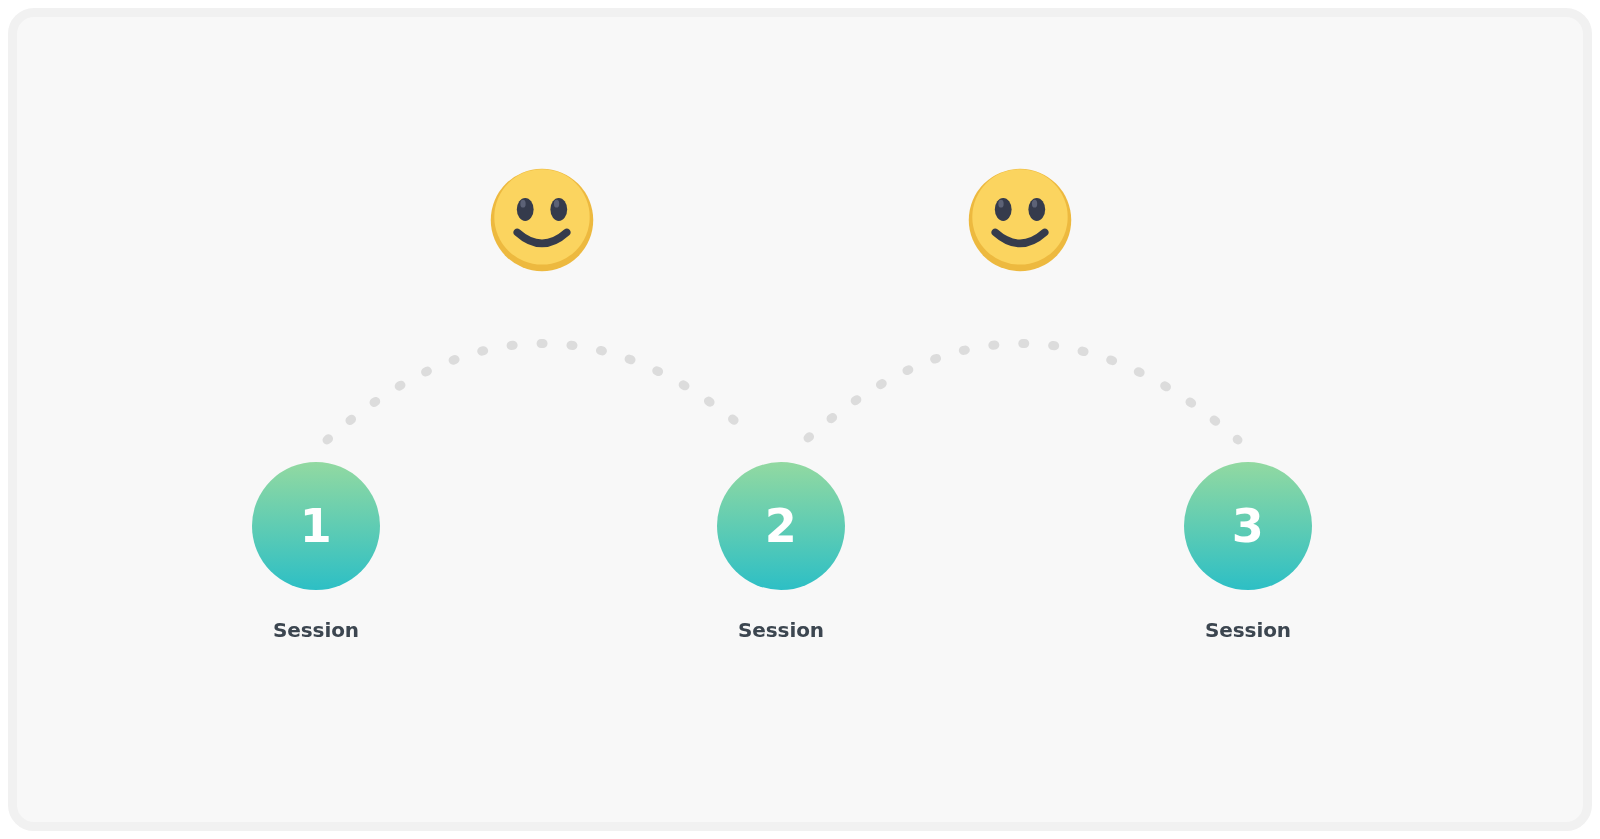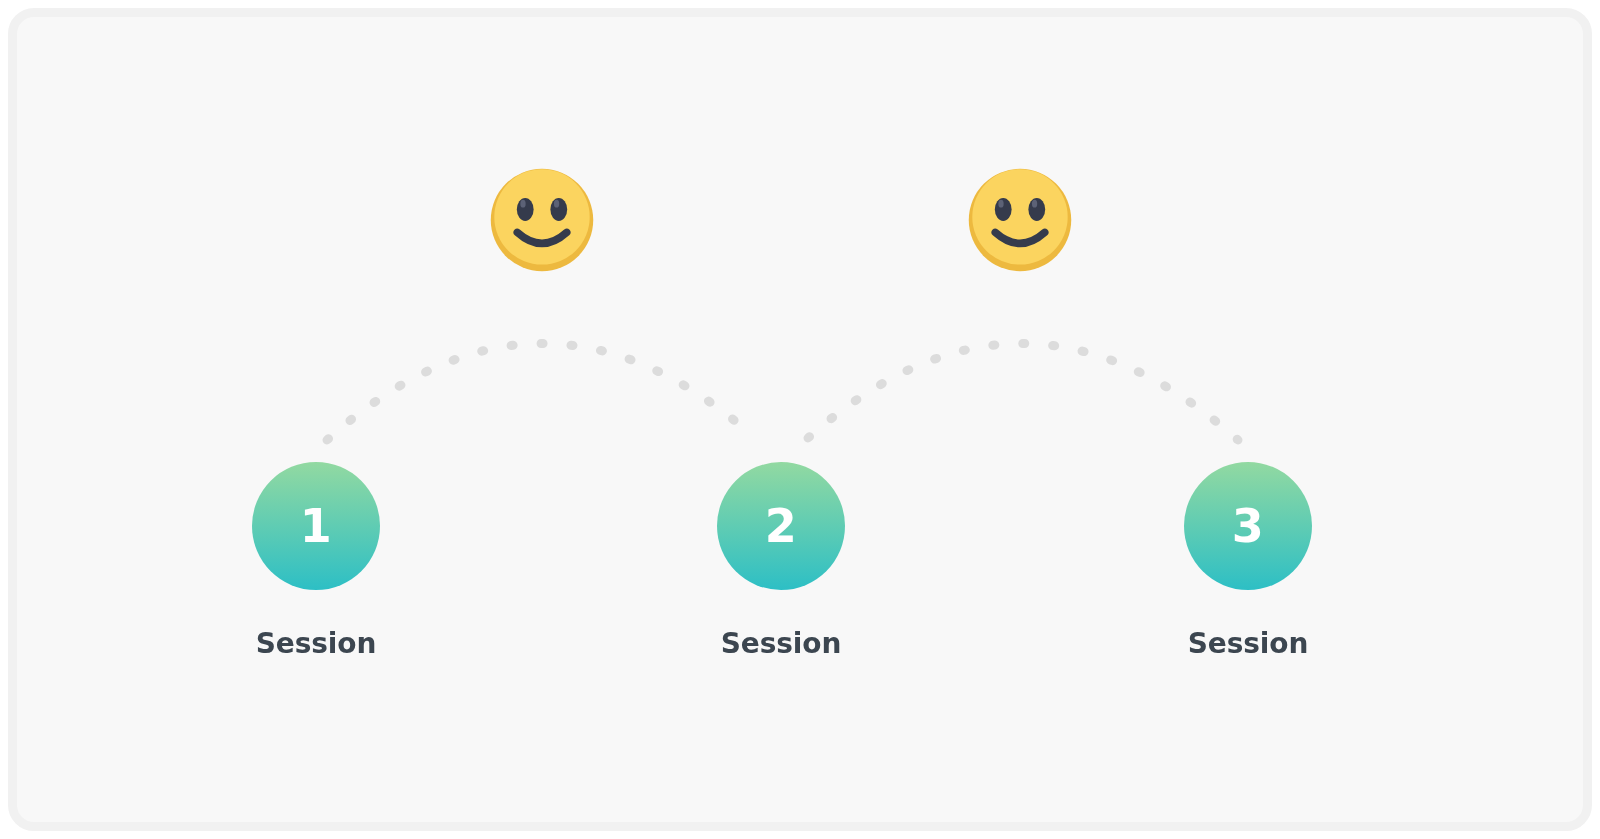--- a/index.html
+++ b/index.html
@@ -64,23 +64,23 @@
   .step-number {
     color: #ffffff;
     font-size: 46px;
     font-weight: 700;
     line-height: 1;
     letter-spacing: 0.5px;
     -webkit-font-smoothing: antialiased;
   }
 
   .step-label {
-    margin-top: 40px;
+    margin-top: 30px;
     color: #3c4650;
-    font-size: 28px;
+    font-size: 20px;
     font-weight: 700;
     line-height: 1;
     letter-spacing: -0.1px;
   }
 
   
   .emoji-marker {
     position: absolute;
     width: 106px;
     height: 106px;

